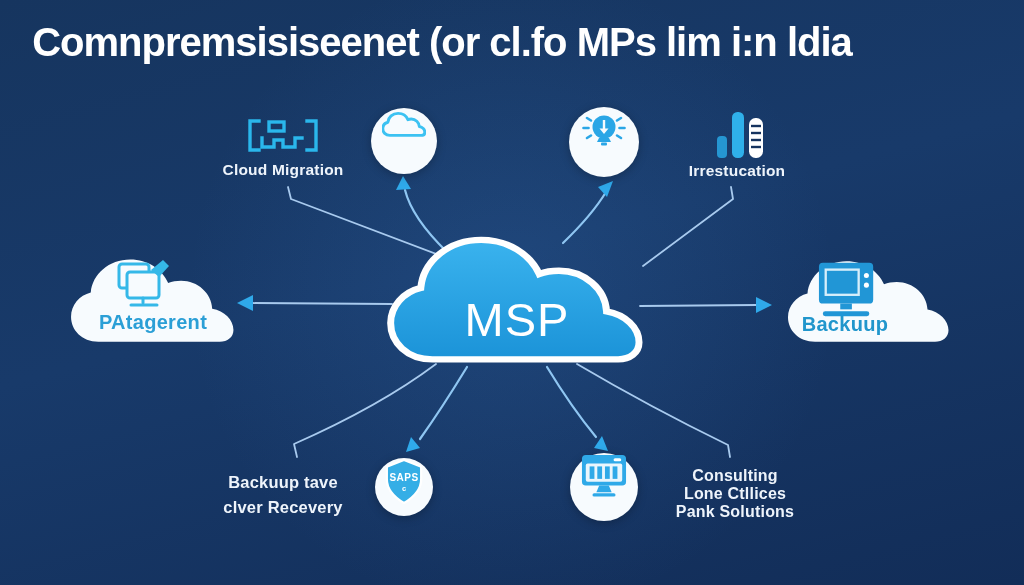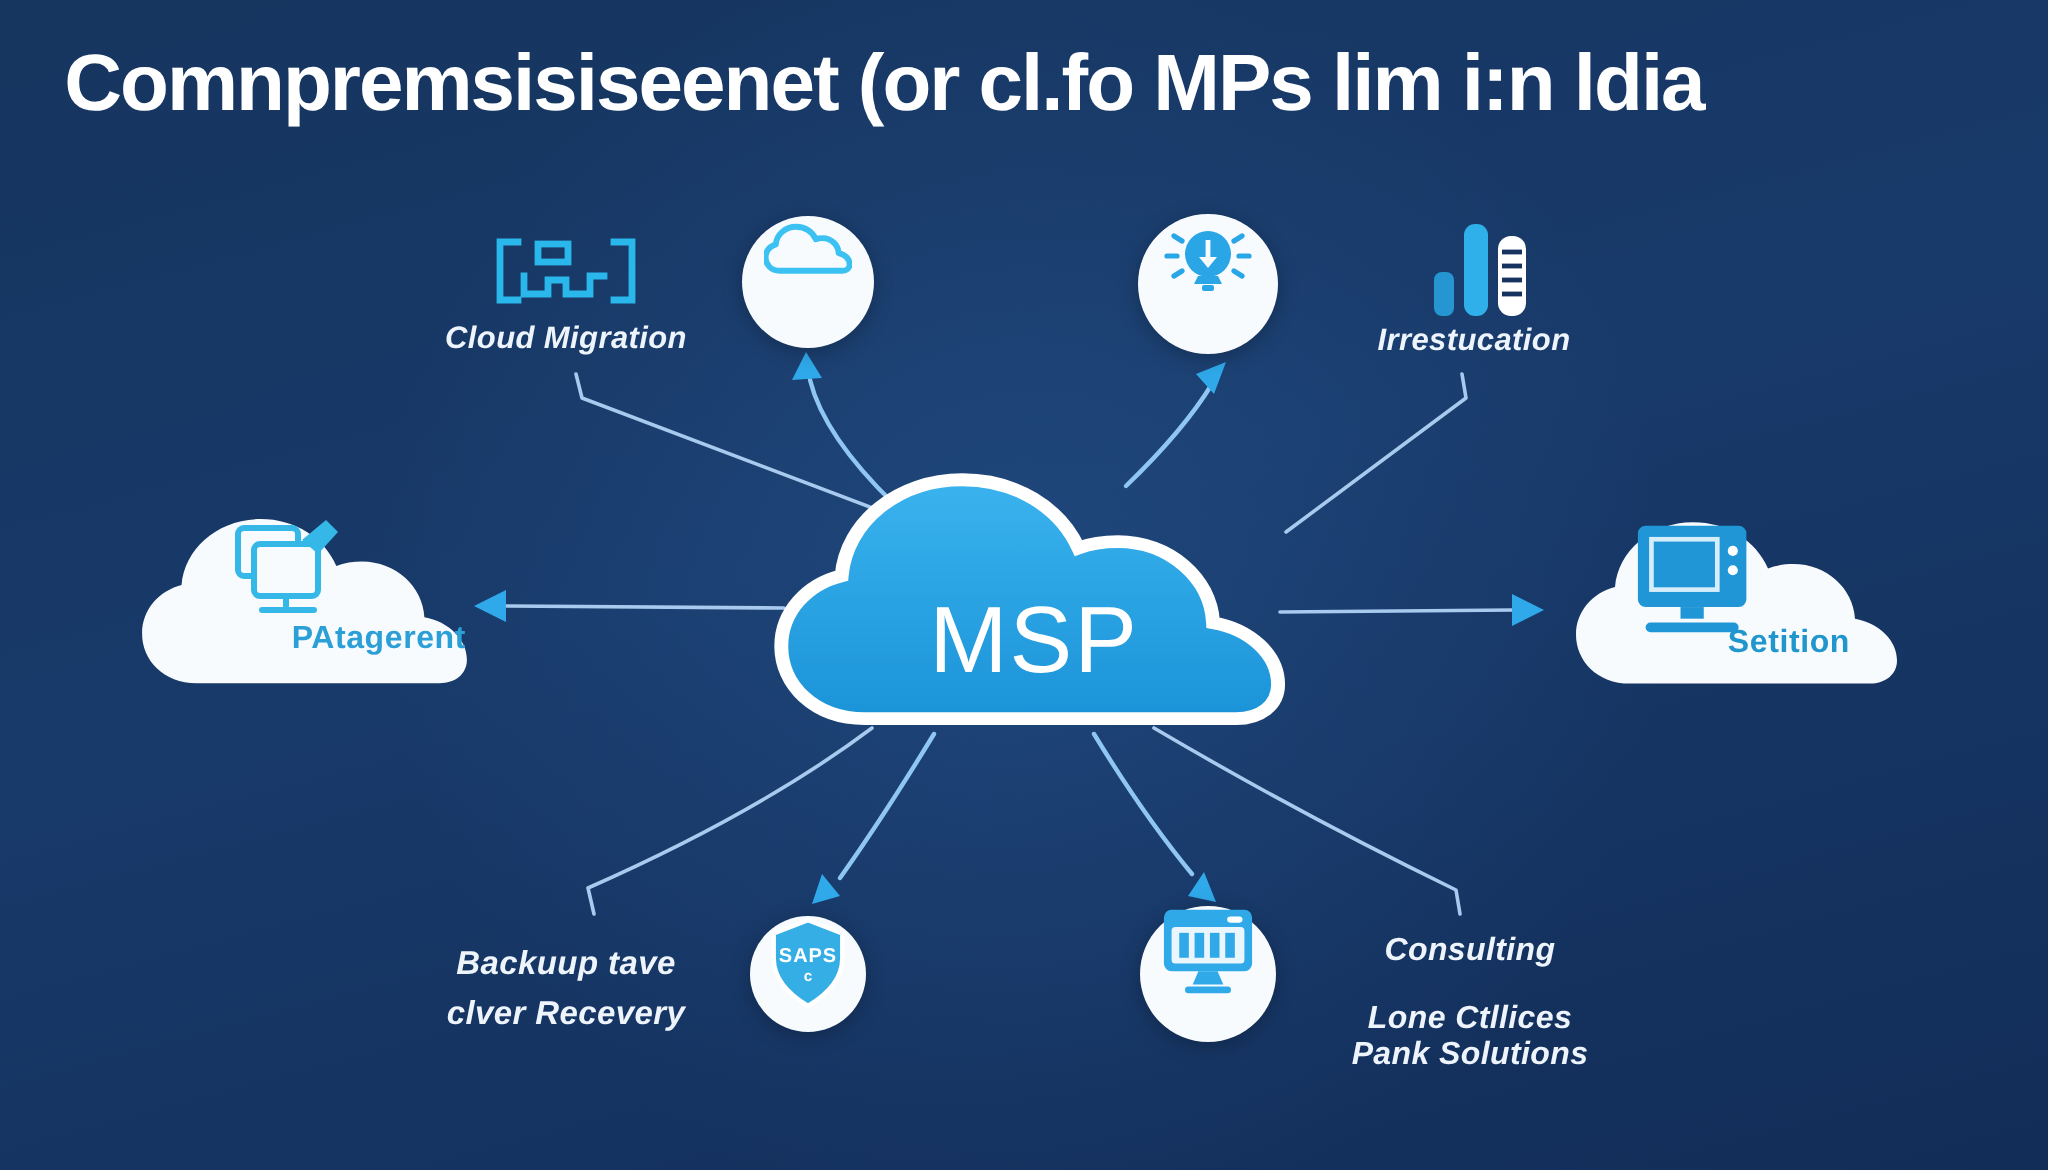--- a/index.html
+++ b/index.html
@@ -9,33 +9,33 @@
     background:
       radial-gradient(circle at 50% 50%, rgba(62,124,196,0.20) 0%, rgba(62,124,196,0) 55%),
       linear-gradient(165deg,#16355f 0%,#183a6a 45%,#122d58 100%);
   }
   .abs{position:absolute;}
   #title{
     left:0;top:20px;width:884px;text-align:center;
     color:#ffffff;font-size:40px;font-weight:700;letter-spacing:-1px;
   }
   .node-label{
-    text-align:center;color:#eef4fb;font-size:15.5px;font-weight:600;letter-spacing:0.2px;font-style:italic;
+    text-align:center;color:#eef4fb;font-size:15.5px;font-weight:600;letter-spacing:0.2px;
   }
   .circle-badge{
     background:#f7fbfe;border-radius:50%;
     display:flex;justify-content:center;
     box-shadow:0 2px 10px rgba(0,0,0,0.25);
   }
   #msp-label{
     left:388px;top:292px;width:258px;text-align:center;
     color:#ffffff;font-size:47px;font-weight:400;letter-spacing:1px;
   }
   .cloud-label-blue{
-    text-align:right;font-size:16px;font-weight:600;color:#2b9fd6;letter-spacing:0.3px;
+    text-align:center;font-size:20px;font-weight:600;color:#2b9fd6;letter-spacing:0.3px;
   }
   .text-block{line-height:25px;}
 </style>
 </head>
 <body>
 
 <div id="stage">
 
   <svg class="abs" style="left:0;top:0" width="1024" height="585" viewBox="0 0 1024 585" fill="none" stroke="#a8caee" stroke-width="1.8" stroke-linecap="round" stroke-linejoin="round">
 
@@ -140,21 +140,21 @@
     <path fill="#f7fbfe" d="M40 140 C18 140 4 124 4 106 C4 90 15 77 30 73 C32 48 54 28 82 28 C105 28 124 41 132 60 C137 58 143 57 149 57 C171 57 189 74 190 95 C206 98 218 110 218 124 C218 134 210 140 200 140 Z"></path>
   </svg>
   <svg class="abs" style="left:817px;top:260px" width="62" height="58" viewBox="0 0 64 58">
     <rect x="2" y="2" width="56" height="42" rx="4" fill="#2196d6"></rect>
     <rect x="9" y="9" width="34" height="26" fill="none" stroke="#d6eefb" stroke-width="2.4"></rect>
     <circle cx="51" cy="15" r="2.6" fill="#ffffff"></circle>
     <circle cx="51" cy="25" r="2.6" fill="#ffffff"></circle>
     <rect x="24" y="44" width="12" height="6" fill="#2196d6"></rect>
     <rect x="6" y="52" width="48" height="5" rx="2.5" fill="#2196d6"></rect>
   </svg>
-  <div class="abs cloud-label-blue" style="left:765px;top:313px;width:160px;color:#2196cc">Setition</div>
+  <div class="abs cloud-label-blue" style="left:765px;top:313px;width:160px;color:#2196cc">Backuup</div>
 
   <div class="abs node-label text-block" style="left:193px;top:470px;width:180px;font-size:16.5px">
     <div>Backuup tave</div>
     <div>clver Recevery</div>
   </div>
 
   <div class="abs circle-badge" style="left:375px;top:458px;width:58px;height:58px">
     <svg width="42" height="48" viewBox="0 0 44 50">
       <path d="M22 2 L40 9 V22 C40 33 32 41 22 47 C12 41 4 33 4 22 V9 Z" fill="#35aee6" stroke="#ffffff" stroke-width="2.4" stroke-linejoin="round"></path>
       <text x="22" y="24" text-anchor="middle" fill="#ffffff" font-family="Liberation Sans, sans-serif" font-size="10.5" font-weight="bold" letter-spacing="0.5">SAPS</text>
@@ -170,18 +170,18 @@
       <rect x="10" y="14" width="5" height="13" fill="#2fa9e8"></rect>
       <rect x="18" y="14" width="5" height="13" fill="#2fa9e8"></rect>
       <rect x="26" y="14" width="5" height="13" fill="#2fa9e8"></rect>
       <rect x="34" y="14" width="5" height="13" fill="#2fa9e8"></rect>
       <path d="M20 34 h10 l3 7 H17 z" fill="#2fa9e8"></path>
       <rect x="13" y="42" width="24" height="3.5" rx="1.75" fill="#2fa9e8"></rect>
     </svg>
   </div>
 
   <div class="abs node-label" style="left:645px;top:467px;width:180px;font-size:16px">
-    <div style="margin-bottom:16px">Consulting</div>
+    <div style="margin-bottom:0">Consulting</div>
     <div class="tight">Lone Ctllices</div>
     <div class="tight">Pank Solutions</div>
   </div>
 
 </div>
 
 </body></html>

